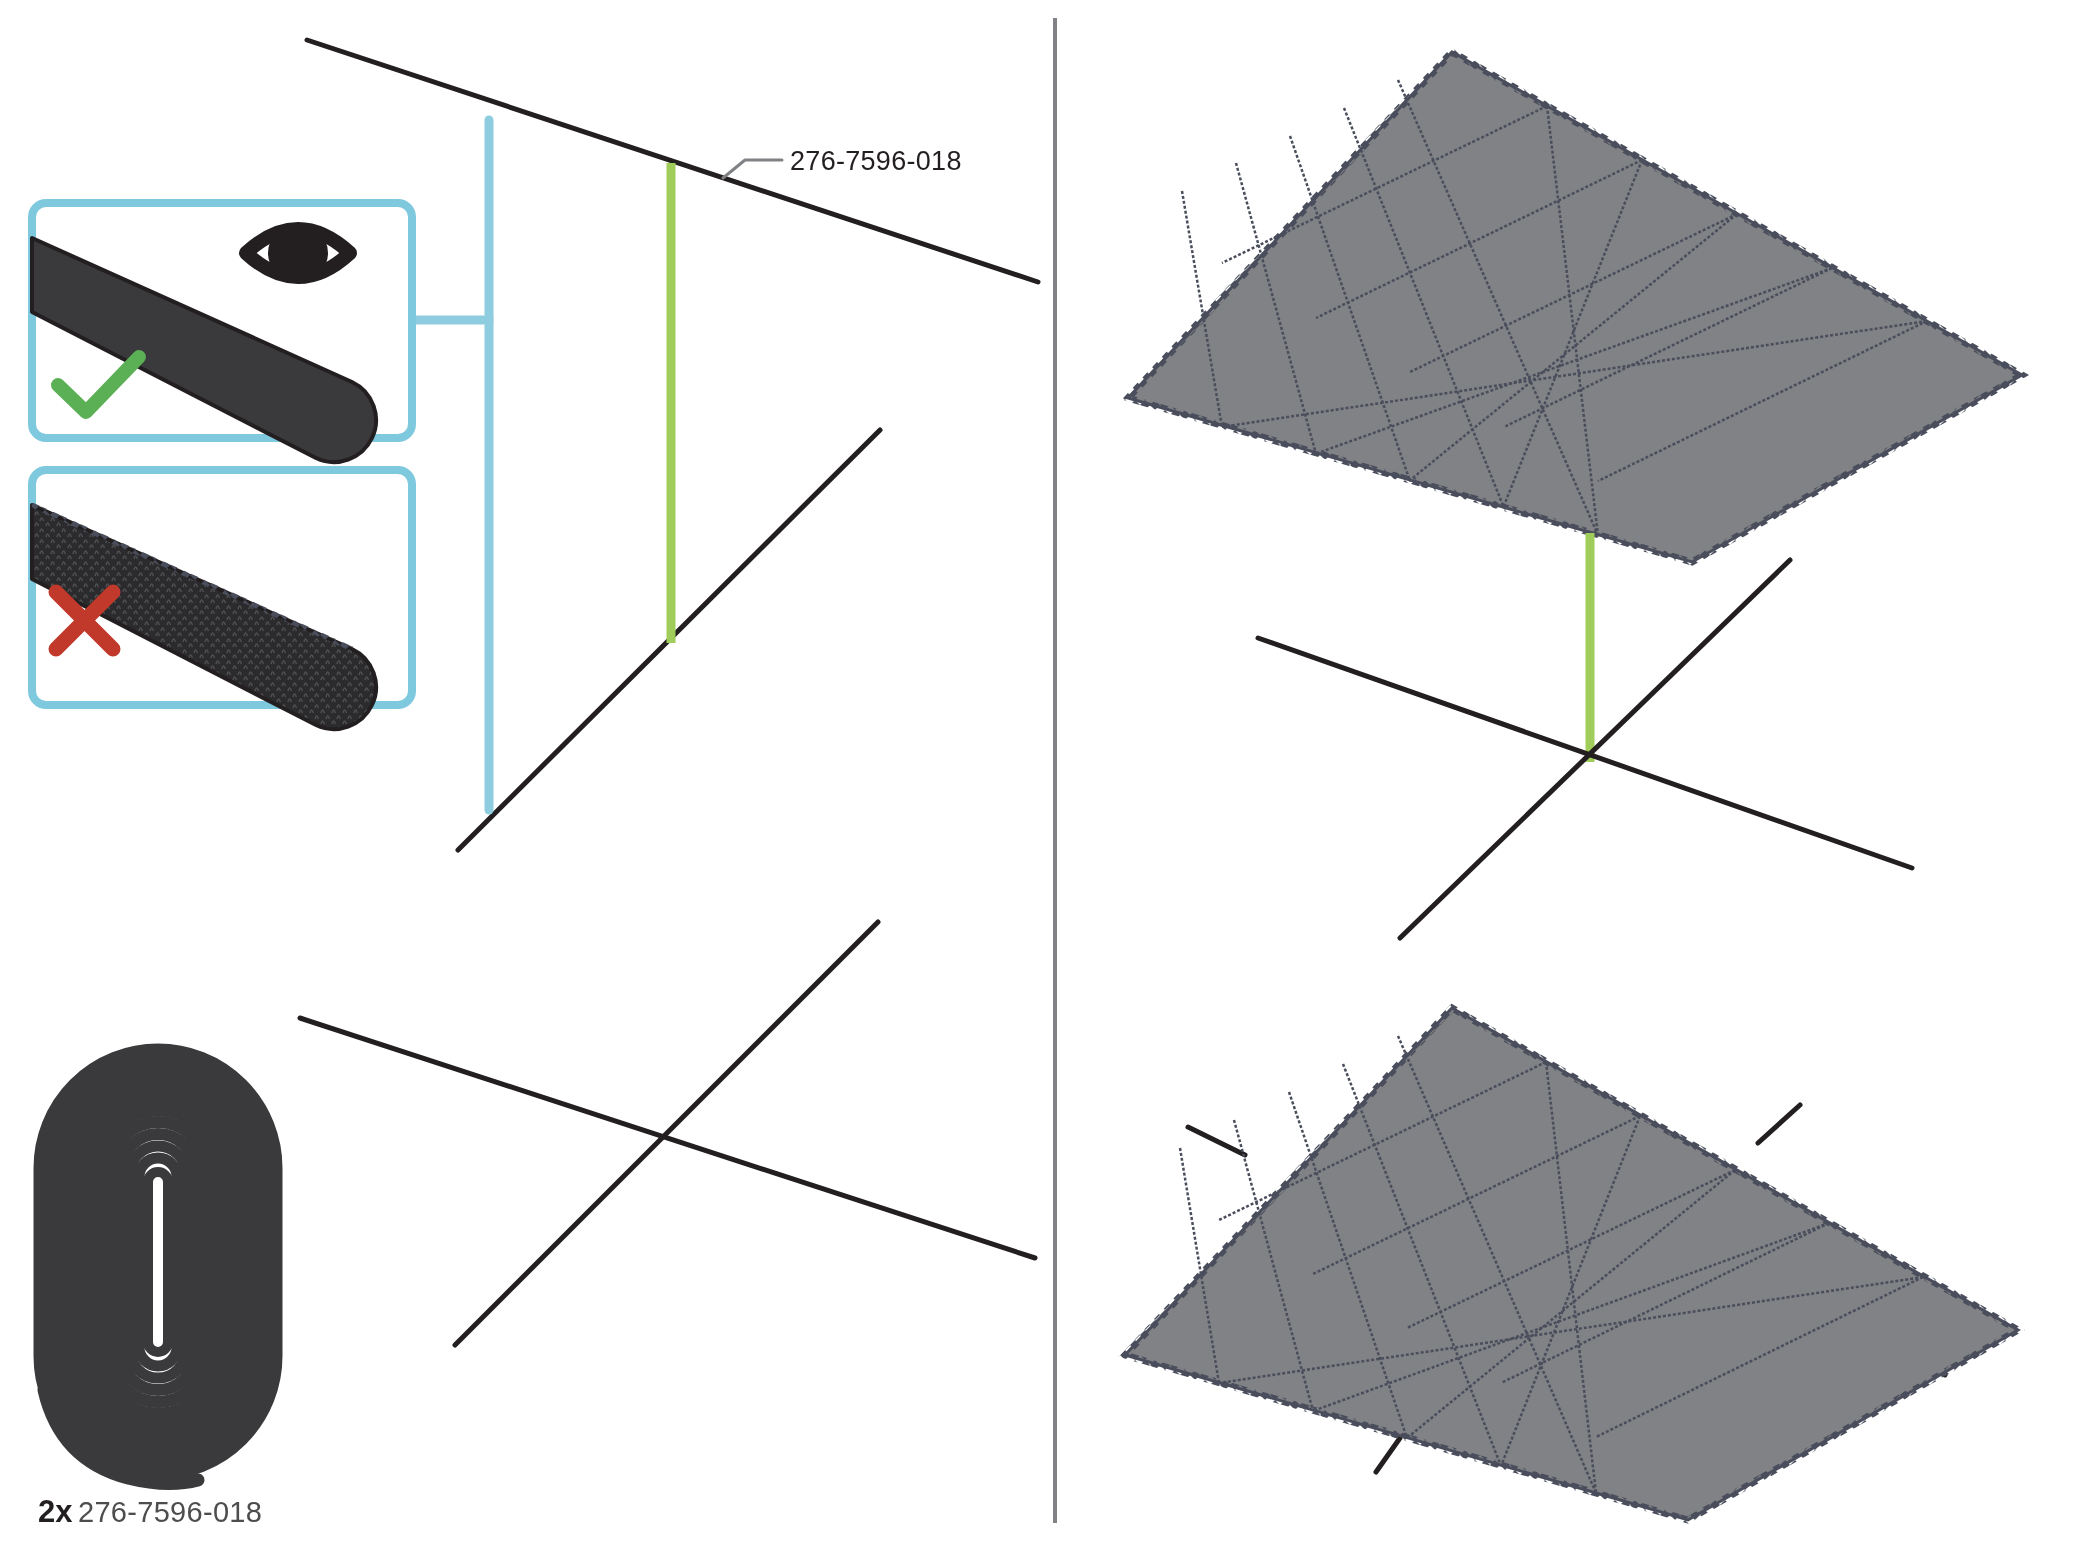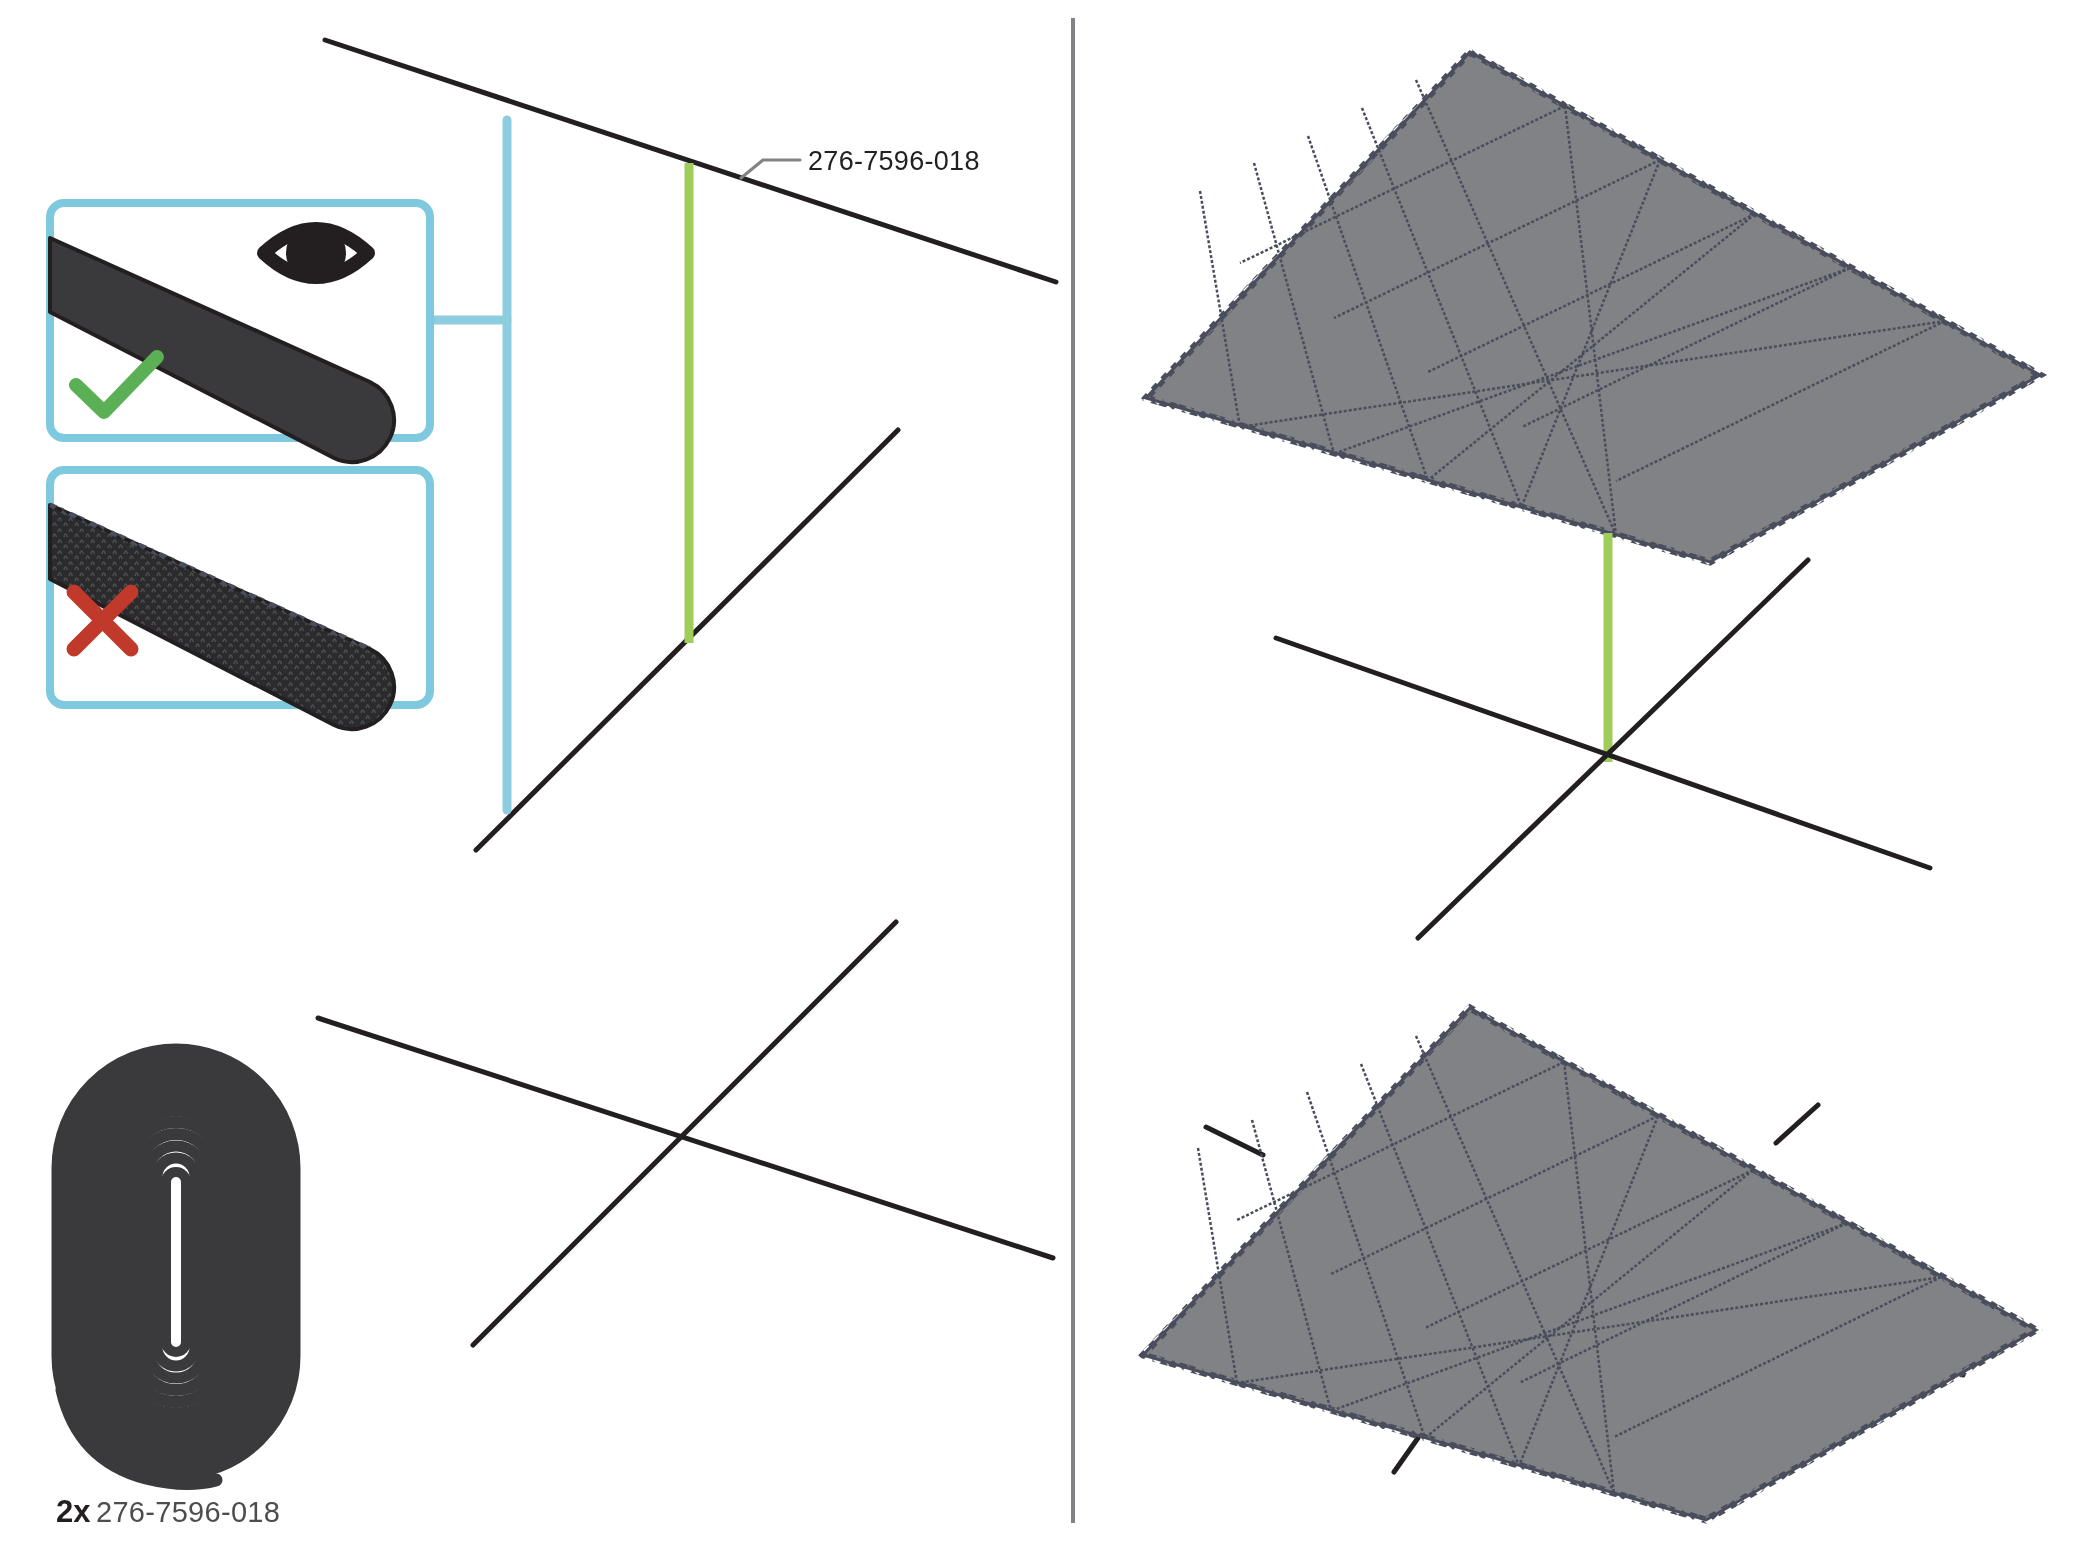--- a/index.html
+++ b/index.html
@@ -2,21 +2,21 @@
 <html><head>
 <meta charset="utf-8">
 <style>
   html,body{margin:0;padding:0;background:#ffffff;}
   body{
     width:2084px;height:1542px;
     font-family:"Liberation Sans", sans-serif;
     overflow:hidden;
     position:relative;
   }
-  #stage{position:relative;width:1780px;height:1542px;background:#fff;margin-left:18px;}
+  #stage{position:relative;width:1780px;height:1542px;background:#fff;}
   svg.layer{position:absolute;top:0;left:0;width:2084px;height:1542px;}
 
   .callout-text{
     font-family:"Liberation Sans", sans-serif;
     font-size:27px;
     fill:#231f20;
     letter-spacing:0.3px;
   }
   .parts-qty{
     font-family:"Liberation Sans", sans-serif;

